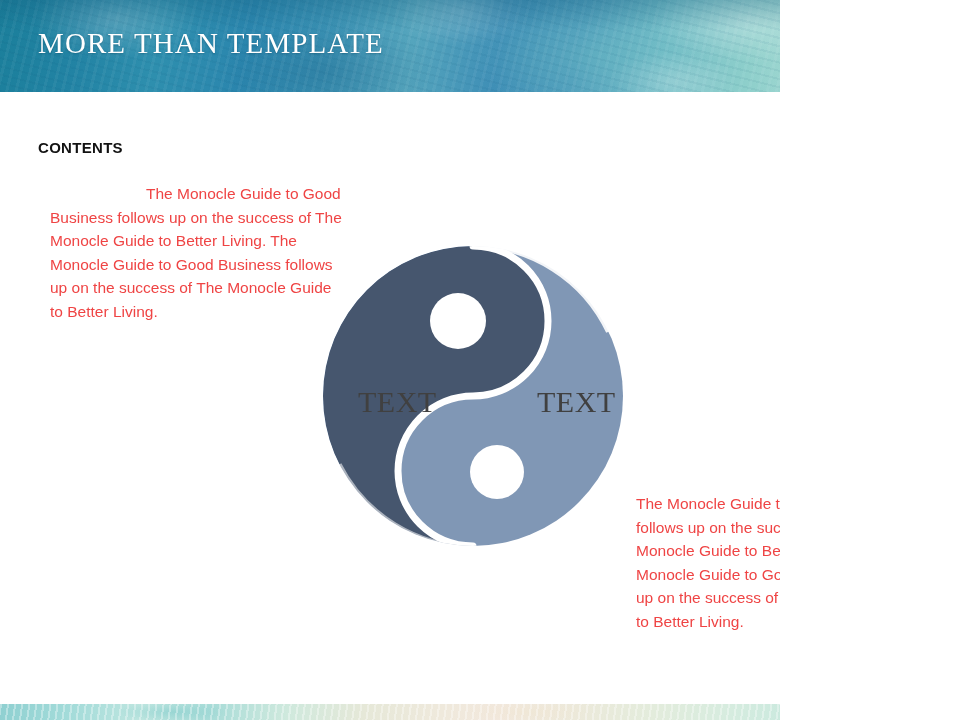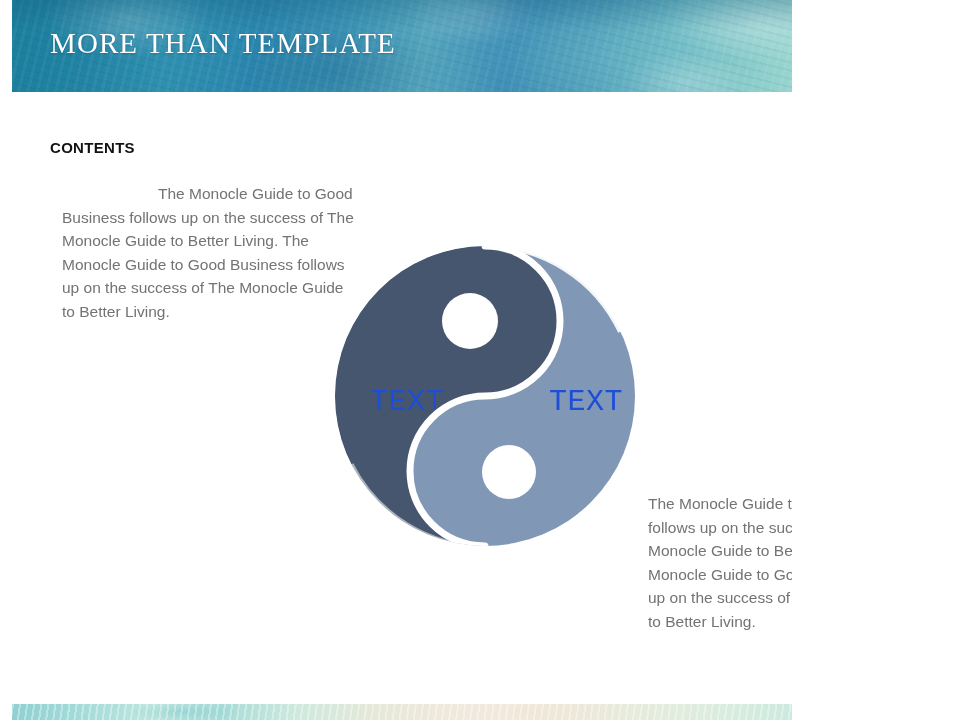--- a/index.html
+++ b/index.html
@@ -15,21 +15,20 @@
     overflow: hidden;
     position: relative;
   }
 
   .slide {
     position: relative;
     width: 780px;
     height: 720px;
     background: #ffffff;
     overflow: hidden;
-    margin-left: 12px;
   }
 
   
   .header-band {
     position: absolute;
     left: 0;
     top: 0;
     width: 960px;
     height: 92px;
     overflow: hidden;
@@ -127,21 +126,21 @@
     font-size: 15px;
     letter-spacing: 0.3px;
     color: #121212;
     white-space: nowrap;
   }
   .body-paragraph {
     position: absolute;
     font-family: "Liberation Sans", sans-serif;
     font-size: 15.5px;
     line-height: 23.5px;
-    color: #737373;
+    color: #ef4444;
   }
 
   #left-heading {
     left: 38px;
     top: 139px;
   }
   #left-paragraph {
     left: 50px;
     top: 182px;
     width: 292px;
@@ -167,23 +166,23 @@
     width: 308px;
     height: 310px;
   }
   .yinyang-wrap svg {
     display: block;
     width: 308px;
     height: 310px;
   }
   .yy-label {
     position: absolute;
-    font-family: Liberation Mono, monospace;
+    font-family: Liberation Serif, serif;
     font-size: 30px;
-    color: #1d4ed8;
+    color: #404040;
     letter-spacing: 0.5px;
     white-space: nowrap;
   }
   #yy-label-left {
     left: 358px;
     top: 385px;
   }
   #yy-label-right {
     left: 537px;
     top: 385px;

